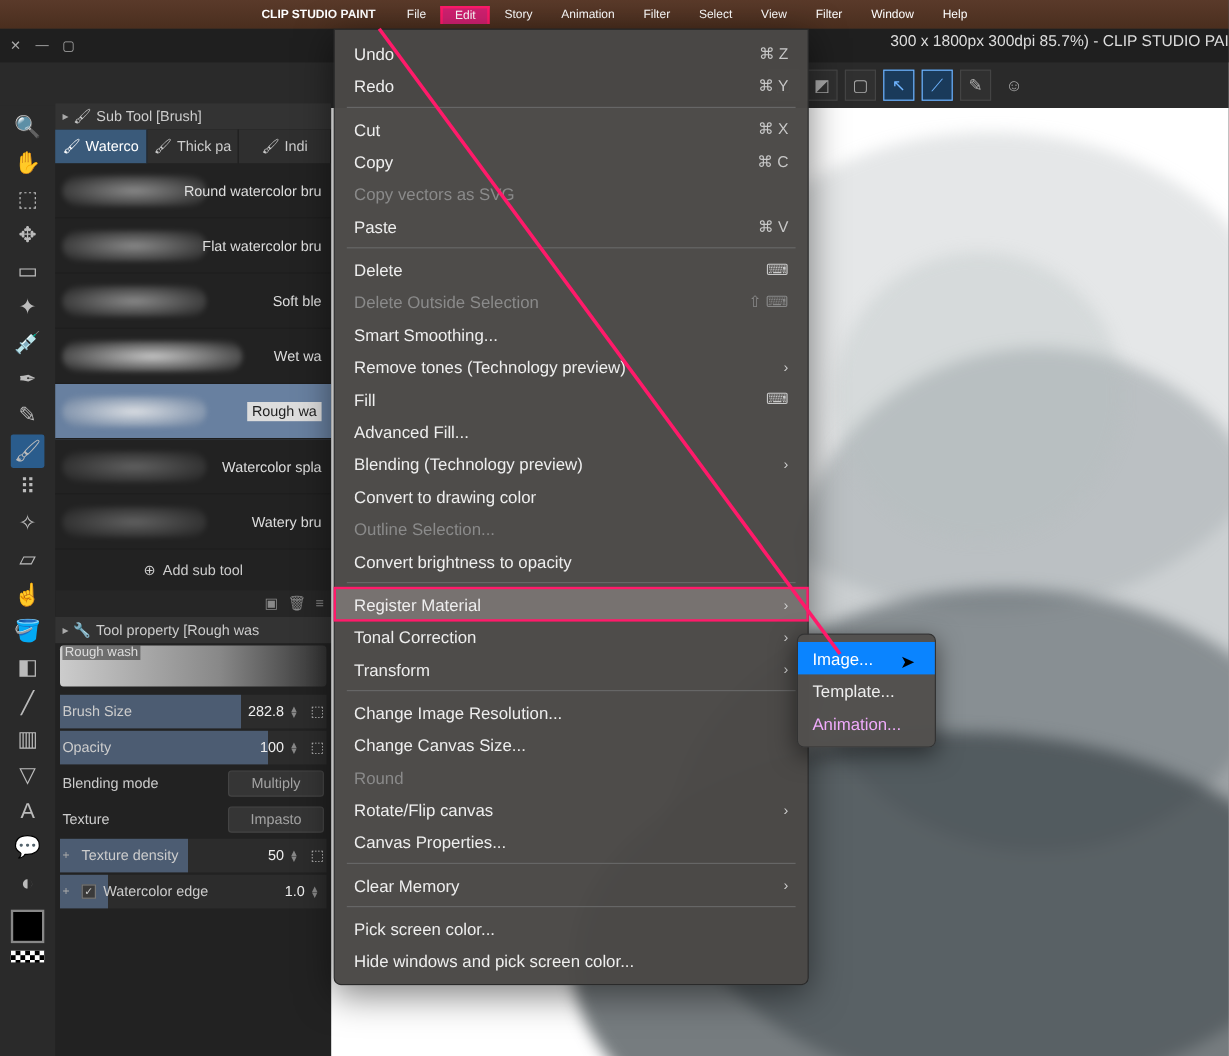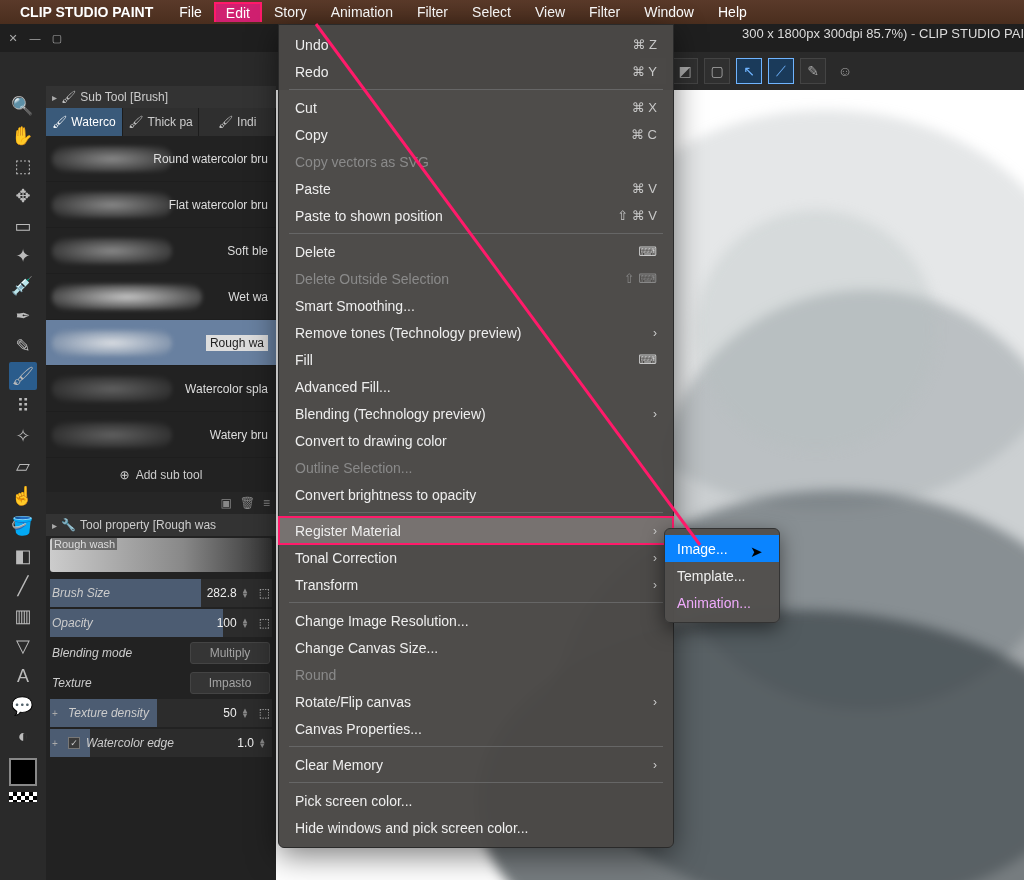--- a/index.html
+++ b/index.html
@@ -1,19 +1,19 @@
 <!DOCTYPE html>
 <html><head>
 <meta charset="utf-8">
 <style>
 * { margin:0; padding:0; box-sizing:border-box; font-family:-apple-system,Helvetica,Arial,sans-serif; -webkit-font-smoothing:antialiased; }
 body { width:1024px; height:880px; background:#2a2a2a; color:#ccc; font-size:13px; overflow:hidden; position:relative; }
 
 
-.menubar { height:24px; background:linear-gradient(#5a3a2a,#4a2e1e); display:flex; align-items:center; padding:0 8px; color:#fff; font-size:14px; gap:0; }
+.menubar { height:24px; background:linear-gradient(#5a3a2a,#4a2e1e); display:flex; align-items:center; padding:0 8px; color:#fff; font-size:10px; gap:0;justify-content:center; }
 .apple { font-size:16px; margin-right:12px; }
 .app-name { font-weight:600; margin-right:14px; }
 .menu-item { padding:3px 12px; cursor:default; }
 .menu-item.open { background:#d02070; border:2px solid #ff1a6a; border-bottom:none; padding:1px 10px; }
 
 
 .window-header { height:28px; background:#1f1f1f; display:flex; align-items:center; padding:0 6px; gap:8px; color:#888; }
 .win-btn { width:14px; height:14px; display:inline-flex; align-items:center; justify-content:center; font-size:11px; color:#aaa; }
 .titlebar-text { position:absolute; right:0; top:26px; color:#ddd; font-size:13px; white-space:nowrap; }
 
@@ -41,21 +41,21 @@
 .brush-item.selected { background:#6880a0; color:#fff; }
 .brush-stroke { position:absolute; left:6px; top:10px; width:120px; height:26px; border-radius:14px; background:radial-gradient(ellipse at center,#eee 0%,rgba(200,200,200,.2) 80%,transparent 100%); filter:blur(2px); opacity:.5; }
 .brush-item.selected .brush-stroke { opacity:.85; }
 .add-row { height:34px; display:flex; align-items:center; justify-content:center; gap:6px; font-size:12px; color:#ccc; }
 .panel-icons { height:22px; display:flex; align-items:center; justify-content:flex-end; padding:0 6px; gap:8px; color:#888; font-size:12px; background:#262626; }
 
 .prop-panel { flex:1; display:flex; flex-direction:column; }
 .preview-strip { height:34px; margin:2px 4px 6px; background:linear-gradient(90deg,#ccc,#888 60%,#333); border-radius:3px; position:relative; }
 .preview-label { position:absolute; left:2px; top:0; font-size:11px; background:rgba(0,0,0,.4); padding:0 2px; color:#ddd; }
 .prop-row { height:30px; display:flex; align-items:center; padding:0 6px; gap:6px; font-size:12px; }
-.prop-row .label { flex:1; color:#ccc;font-style:italic; }
+.prop-row .label { flex:1; color:#ccc; }
 .prop-row .value { width:60px; text-align:right; color:#eee; }
 .prop-row .spin { width:10px; font-size:9px; color:#888; line-height:5px; }
 .slider-bg { position:absolute; height:28px; left:4px; right:4px; background:linear-gradient(90deg,#4c5c72 0 58%,#2c2c2c 58%); z-index:-1; }
 .prop-row.slide { position:relative; z-index:0; }
 .dropdown { background:#353535; border:1px solid #444; border-radius:3px; padding:3px 10px; font-size:12px; color:#a3a3a3; min-width:80px; text-align:center; }
 .chk { width:12px; height:12px; border:1px solid #777; background:#3a3a3a; display:inline-flex; align-items:center; justify-content:center; font-size:9px; color:#ccc; }
 .plus { width:10px; font-size:10px; color:#aaa; }
 
 
 .canvas { position:absolute; left:276px; top:90px; right:0; bottom:0; background:#fff; overflow:hidden; }
@@ -280,24 +280,20 @@
       <span>Copy</span>
       <span class="shortcut">⌘ C</span>
     </div>
     <div class="dm-item disabled">
       <span>Copy vectors as SVG</span>
     </div>
     <div class="dm-item">
       <span>Paste</span>
       <span class="shortcut">⌘ V</span>
     </div>
-    <div class="dm-item">
-      <span>Paste to shown position</span>
-      <span class="shortcut">⇧ ⌘ V</span>
-    </div>
     <div class="dm-sep"></div>
     <div class="dm-item">
       <span>Delete</span>
       <span class="shortcut">⌨</span>
     </div>
     <div class="dm-item disabled">
       <span>Delete Outside Selection</span>
       <span class="shortcut">⇧ ⌨</span>
     </div>
     <div class="dm-item">

